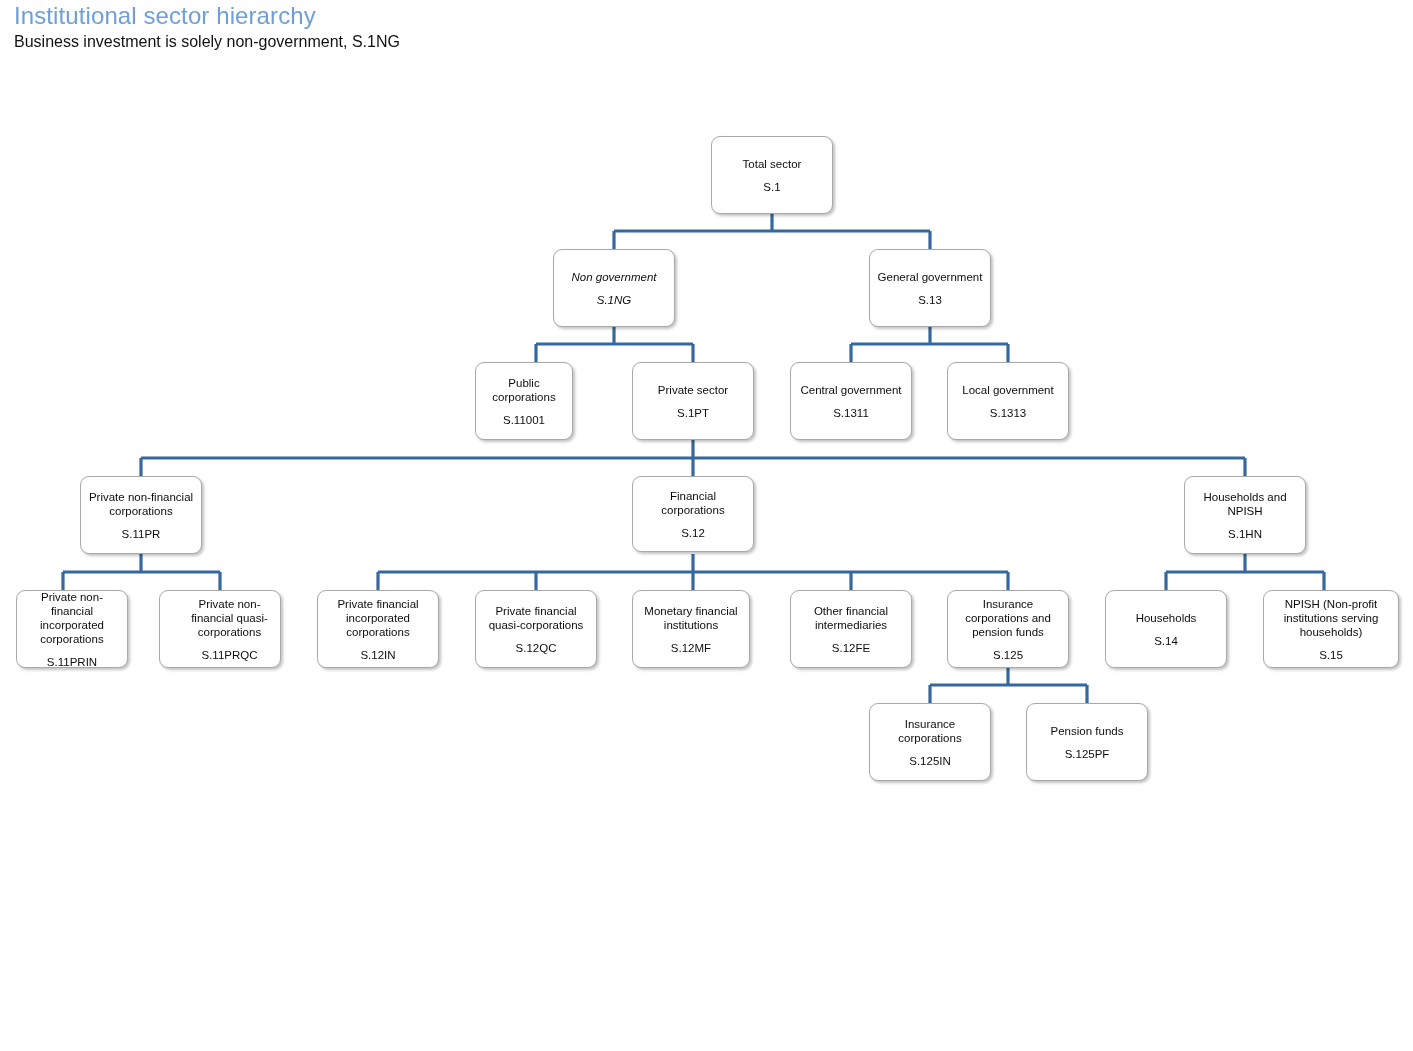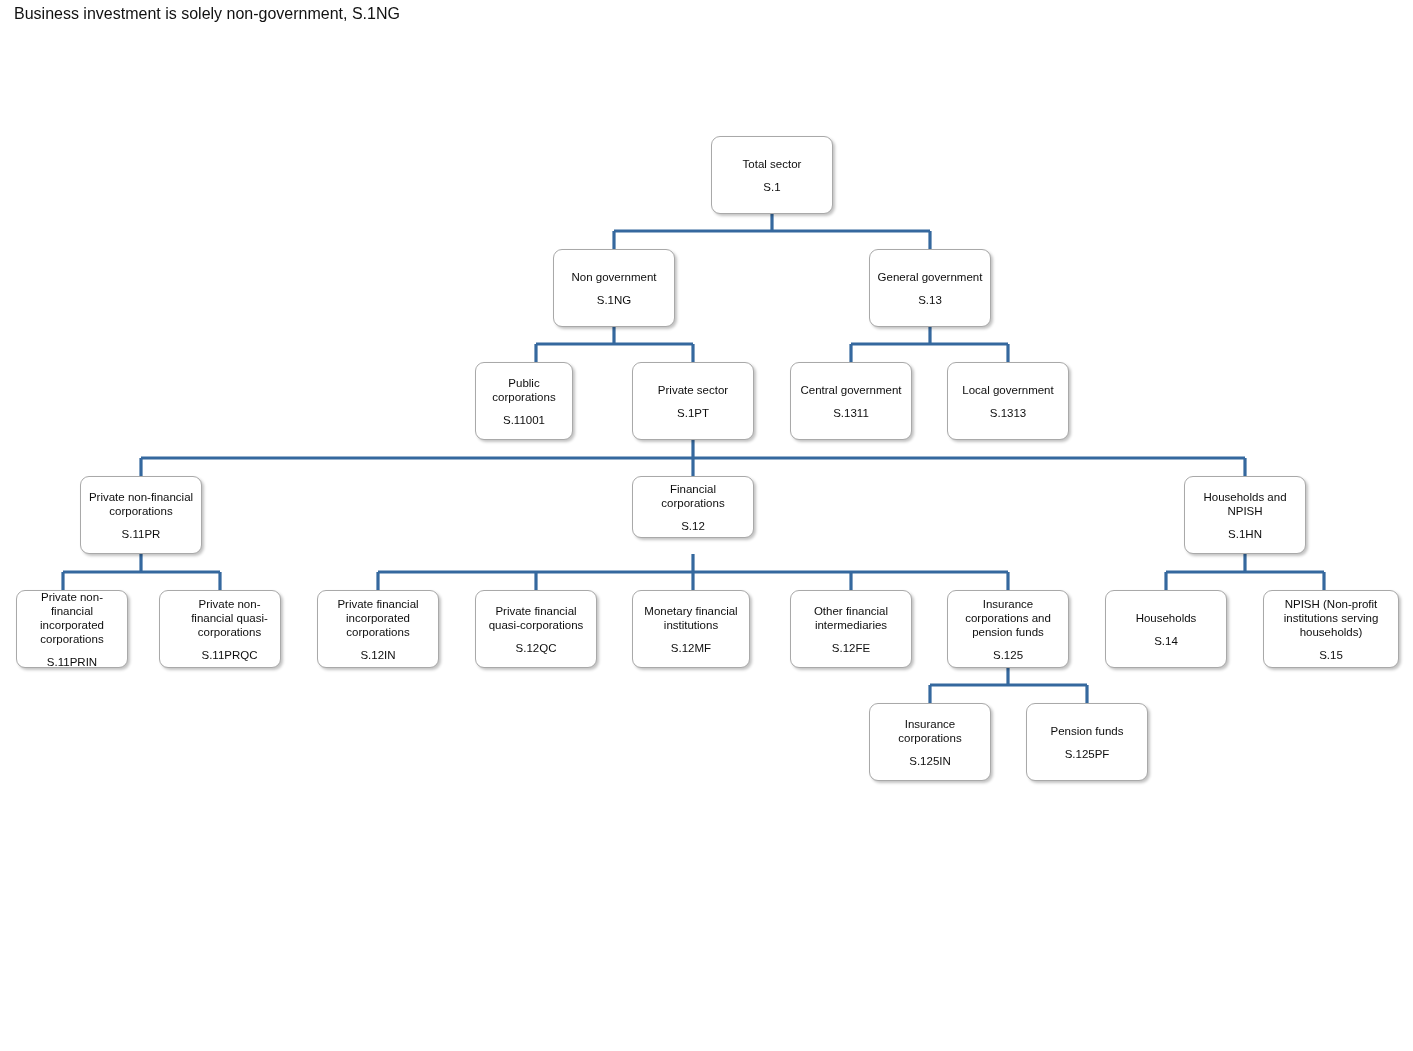--- a/index.html
+++ b/index.html
@@ -81,20 +81,21 @@
     display: block;
     margin-top: 9px;
   }
 </style>
 </head>
 <body>
 
 <div id="page">
 
   <div id="header">
+    <div id="title">Institutional sector hierarchy</div>
     <div id="subtitle">Business investment is solely non-government, S.1NG</div>
   </div>
 
   <svg id="connectors" viewBox="0 0 1413 1051" width="1413" height="1051" aria-hidden="true">
       <line x1="772" y1="214" x2="772" y2="231" stroke="#35689e"></line>
       <line x1="614" y1="231" x2="930" y2="231" stroke="#35689e"></line>
       <line x1="614" y1="231" x2="614" y2="249" stroke="#35689e"></line>
       <line x1="930" y1="231" x2="930" y2="249" stroke="#35689e"></line>
       <line x1="614" y1="327" x2="614" y2="344" stroke="#35689e"></line>
       <line x1="536" y1="344" x2="693" y2="344" stroke="#35689e"></line>
@@ -128,21 +129,21 @@
       <line x1="930" y1="685" x2="1087" y2="685" stroke="#35689e"></line>
       <line x1="930" y1="685" x2="930" y2="703" stroke="#35689e"></line>
       <line x1="1087" y1="685" x2="1087" y2="703" stroke="#35689e"></line>
     </svg>
 
   <div id="nodes-layer">
       <div class="node" style="left: 711px; top: 136px; width: 122px; height: 78px;">
         <span class="nd-label">Total sector</span>
         <span class="nd-code">S.1</span>
       </div>
-      <div class="node" style="left: 553px; top: 249px; width: 122px; height: 78px;">
+      <div class="node" style="left: 553px; top: 249px; width: 122px; height: 78px; font-style: italic;">
         <span class="nd-label">Non government</span>
         <span class="nd-code">S.1NG</span>
       </div>
       <div class="node" style="left: 869px; top: 249px; width: 122px; height: 78px;">
         <span class="nd-label">General government</span>
         <span class="nd-code">S.13</span>
       </div>
       <div class="node" style="left: 475px; top: 362px; width: 98px; height: 78px;">
         <span class="nd-label">Public corporations</span>
         <span class="nd-code">S.11001</span>
@@ -156,21 +157,21 @@
         <span class="nd-code">S.1311</span>
       </div>
       <div class="node" style="left: 947px; top: 362px; width: 122px; height: 78px;">
         <span class="nd-label">Local government</span>
         <span class="nd-code">S.1313</span>
       </div>
       <div class="node" style="left: 80px; top: 476px; width: 122px; height: 78px;">
         <span class="nd-label">Private non-financial corporations</span>
         <span class="nd-code">S.11PR</span>
       </div>
-      <div class="node" style="left: 632px; top: 476px; width: 122px; height: 62px;">
+      <div class="node" style="left: 632px; top: 476px; width: 122px; height: 76px;">
         <span class="nd-label">Financial corporations</span>
         <span class="nd-code">S.12</span>
       </div>
       <div class="node" style="left: 1184px; top: 476px; width: 122px; height: 78px;">
         <span class="nd-label">Households and NPISH</span>
         <span class="nd-code">S.1HN</span>
       </div>
       <div class="node" style="left: 16px; top: 590px; width: 112px; height: 78px;">
         <span class="nd-label">Private non-financial incorporated corporations</span>
         <span class="nd-code">S.11PRIN</span>

